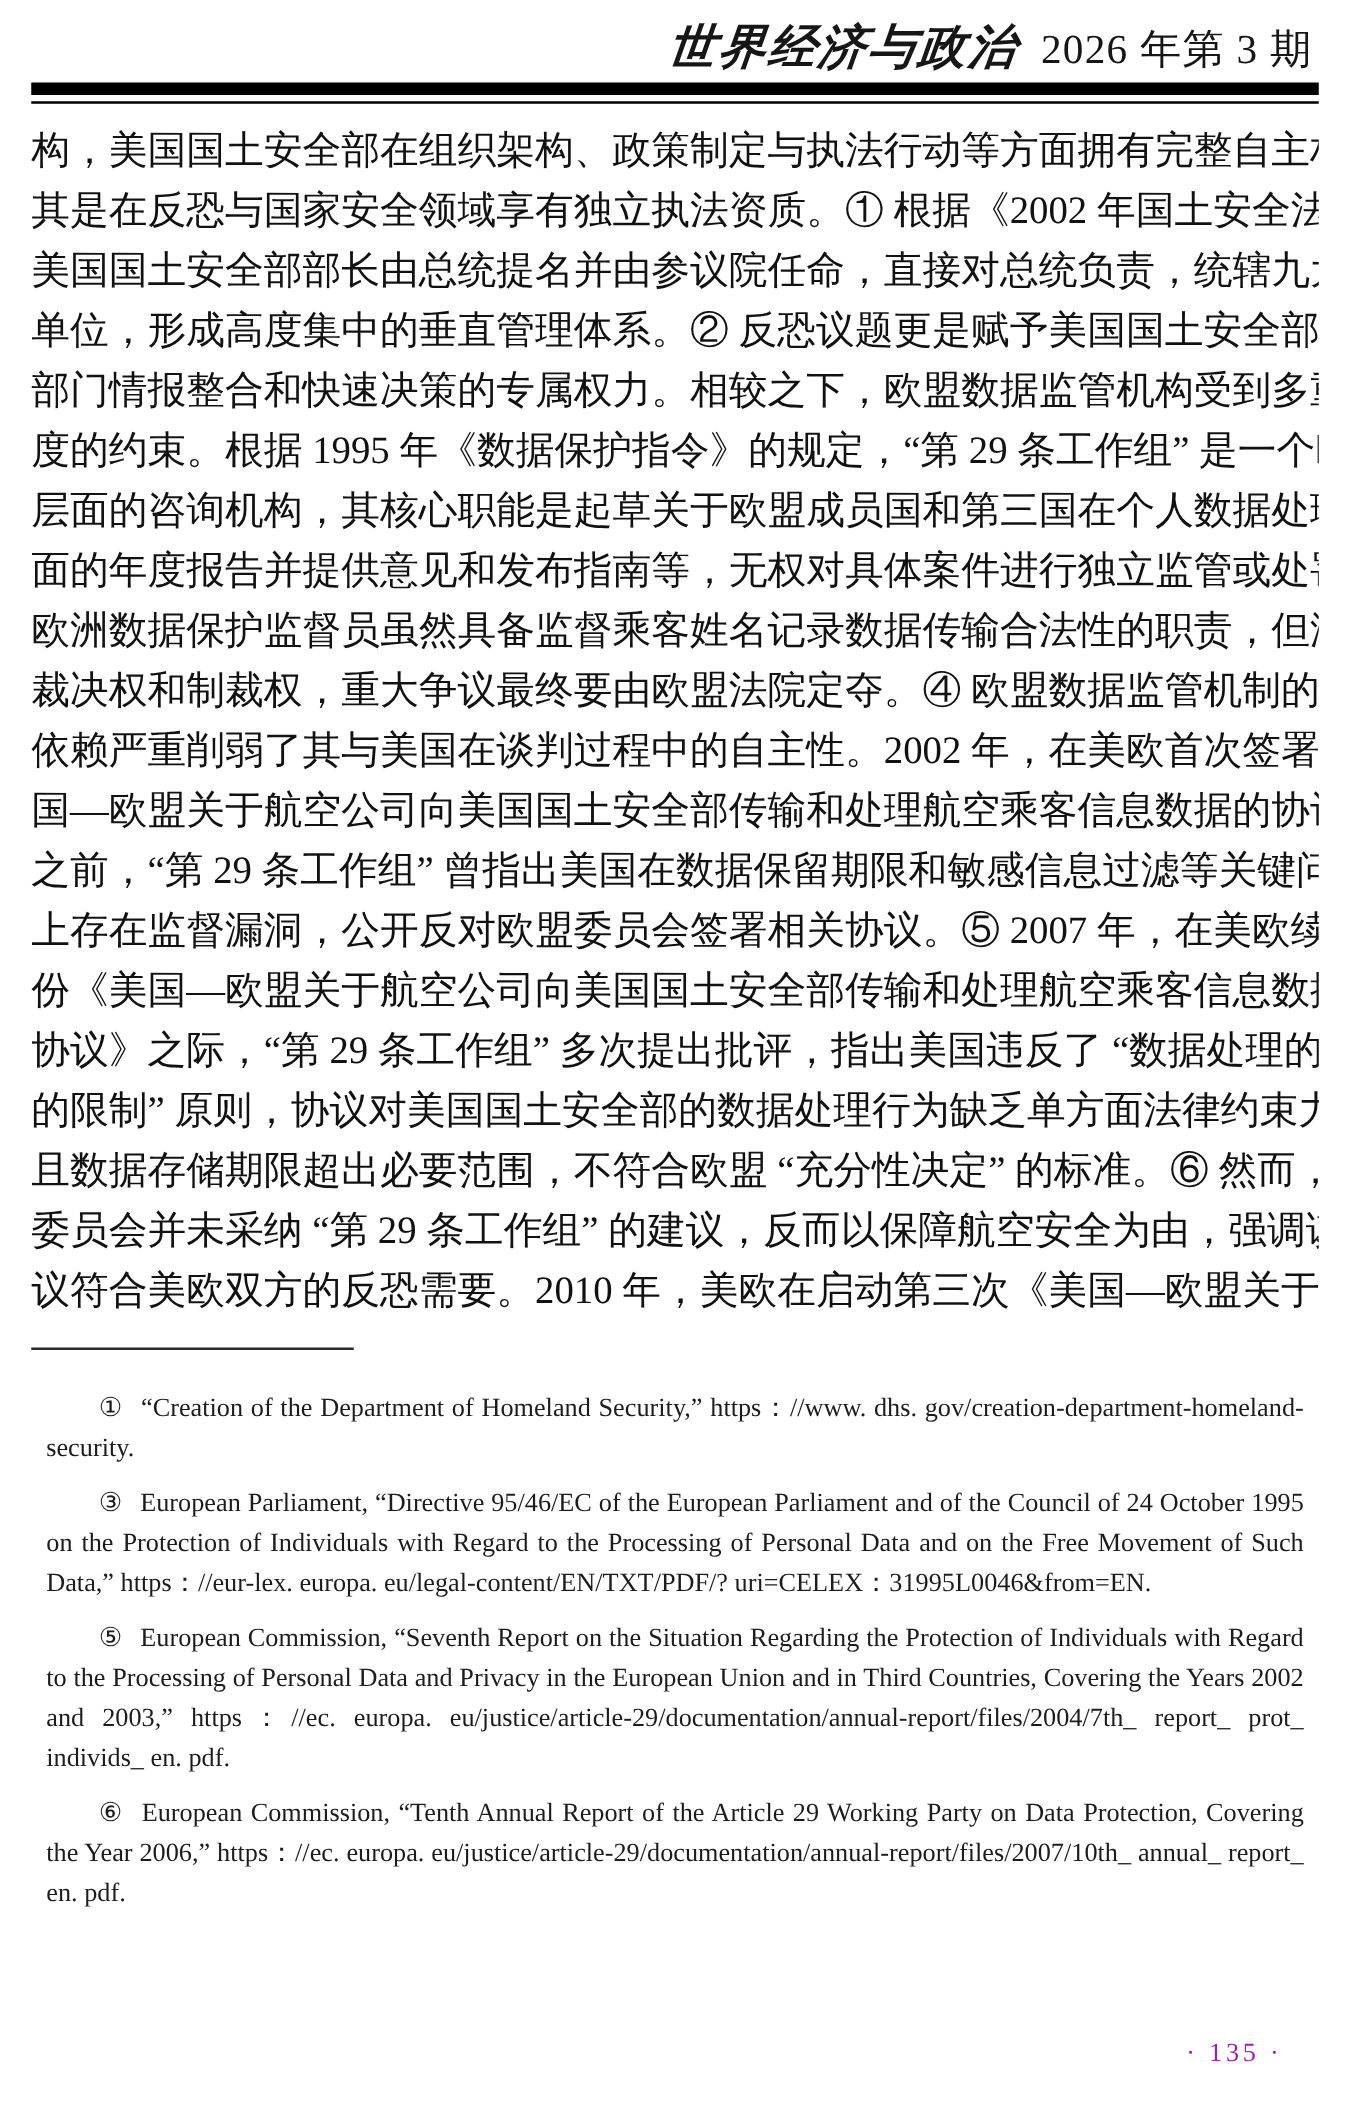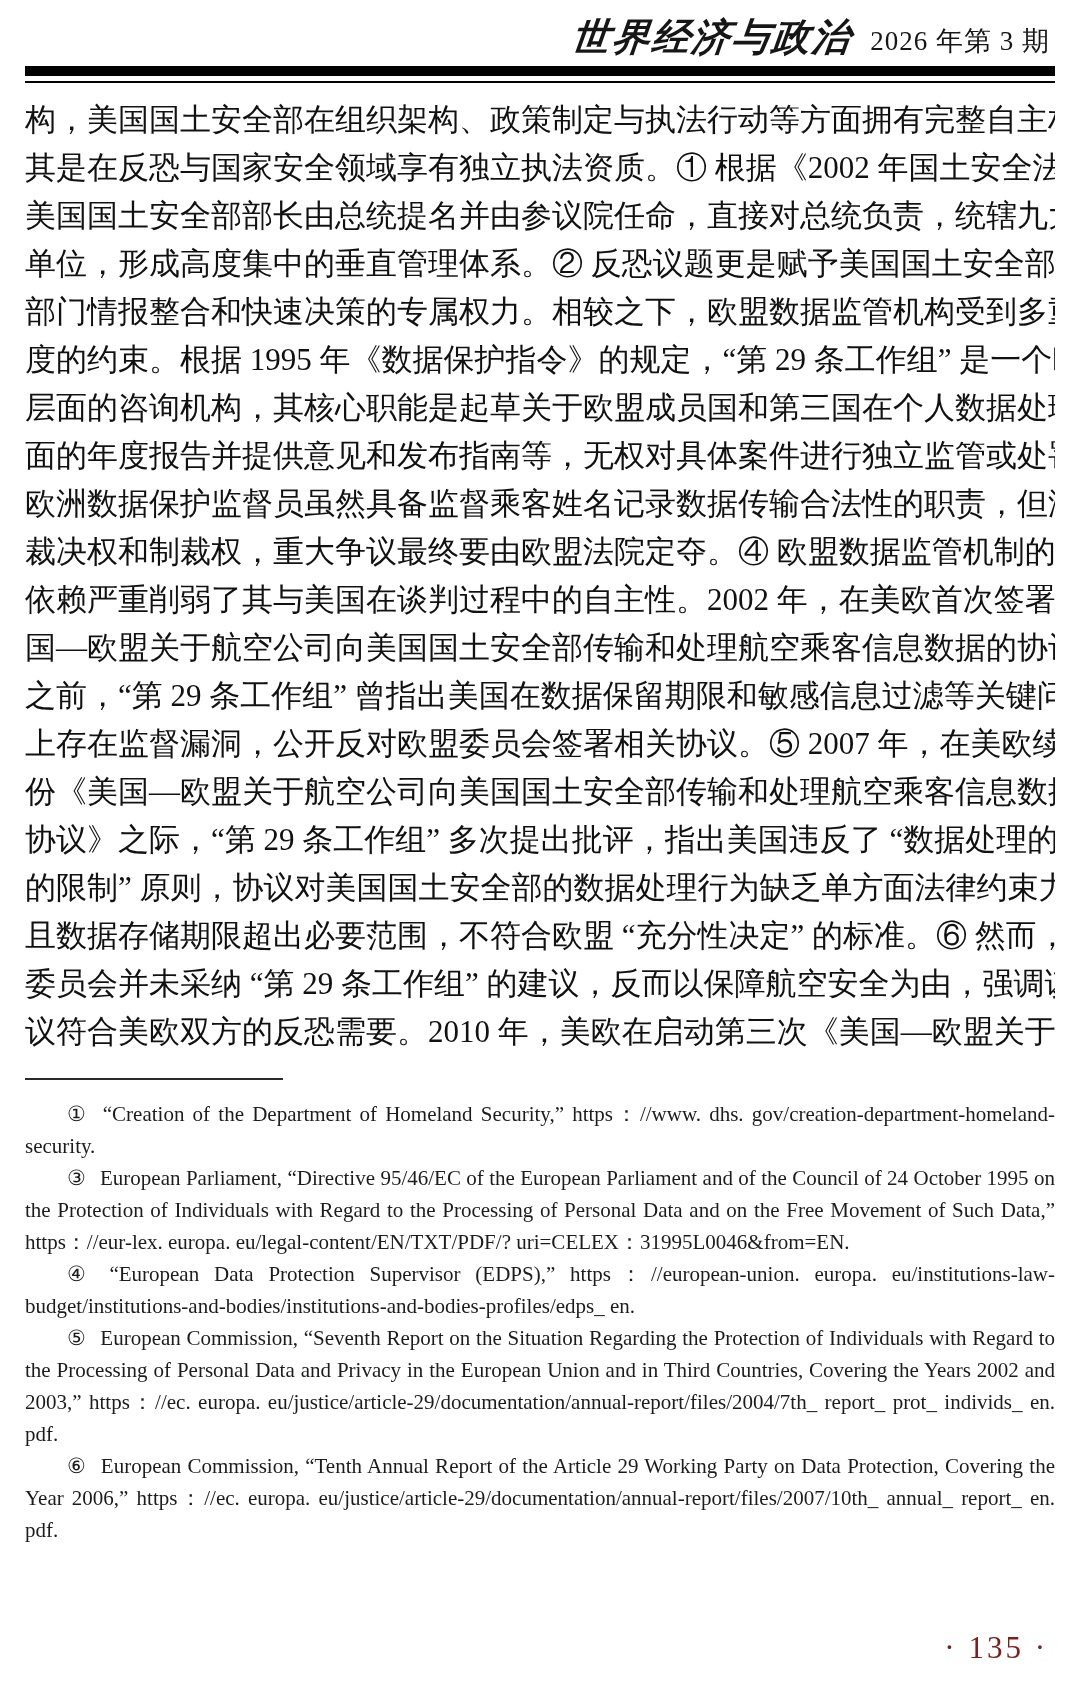--- a/index.html
+++ b/index.html
@@ -23,21 +23,21 @@
     white-space: nowrap;
   }
   .journal-name {
     font-size: 38px;
     font-weight: bold;
     font-style: italic;
     transform: skewX(-6deg);
     letter-spacing: 2px;
   }
   .journal-issue {
-    font-size: 27px;
+    font-size: 33px;
     letter-spacing: 1px;
   }
   .rule-thick {
     position: absolute;
     top: 66px; left: 25px; width: 1030px; height: 10px;
     background: #000;
   }
   .rule-thin {
     position: absolute;
     top: 81px; left: 25px; width: 1030px; height: 2px;
@@ -67,30 +67,30 @@
   .footnotes {
     position: absolute;
     top: 1098px; left: 25px; width: 1030px;
     font-size: 21px;
     line-height: 32px;
     color: #1c1c1c;
   }
   .footnote {
     text-indent: 42px;        
     text-align: justify;
-    margin: 0;
+    margin: 12px;
   }
   .fn-marker { margin-right: 14px; }
   
   .page-number {
     position: absolute;
-    top: 1630px; right: 32px;
-    font-size: 31px;
+    top: 1630px; right: 54px;
+    font-size: 21px;
     letter-spacing: 3px;
-    color: #7f1d1d;
+    color: #a21caf;
   }
 </style>
 </head>
 <body>
 
 <div class="page">
 
   <div class="header">
     <span class="journal-name">世界经济与政治</span>
     <span class="journal-issue">2026 年第 3 期</span>
@@ -120,20 +120,19 @@
     <div class="body-line">且数据存储期限超出必要范围，不符合欧盟 “充分性决定” 的标准。⑥ 然而，欧盟</div>
     <div class="body-line">委员会并未采纳 “第 29 条工作组” 的建议，反而以保障航空安全为由，强调该协</div>
     <div class="body-line">议符合美欧双方的反恐需要。2010 年，美欧在启动第三次《美国—欧盟关于航空</div>
   </div>
 
   <div class="footnote-separator"></div>
 
   <div class="footnotes">
     <p class="footnote"><span class="fn-marker">①</span><span>“Creation of the Department of Homeland Security,” https：//www. dhs. gov/creation-department-homeland-security.</span></p>
     <p class="footnote"><span class="fn-marker">③</span><span>European Parliament, “Directive 95/46/EC of the European Parliament and of the Council of 24 October 1995 on the Protection of Individuals with Regard to the Processing of Personal Data and on the Free Movement of Such Data,” https：//eur-lex. europa. eu/legal-content/EN/TXT/PDF/? uri=CELEX：31995L0046&amp;from=EN.</span></p>
-    <p class="footnote"><span class="fn-marker">④</span><span>“European Data Protection Supervisor (EDPS),” https：//european-union. europa. eu/institutions-law-budget/institutions-and-bodies/institutions-and-bodies-profiles/edps_ en.</span></p>
     <p class="footnote"><span class="fn-marker">⑤</span><span>European Commission, “Seventh Report on the Situation Regarding the Protection of Individuals with Regard to the Processing of Personal Data and Privacy in the European Union and in Third Countries, Covering the Years 2002 and 2003,” https：//ec. europa. eu/justice/article-29/documentation/annual-report/files/2004/7th_ report_ prot_ individs_ en. pdf.</span></p>
     <p class="footnote"><span class="fn-marker">⑥</span><span>European Commission, “Tenth Annual Report of the Article 29 Working Party on Data Protection, Covering the Year 2006,” https：//ec. europa. eu/justice/article-29/documentation/annual-report/files/2007/10th_ annual_ report_ en. pdf.</span></p>
   </div>
 
   <div class="page-number">· 135 ·</div>
 
 </div>
 
 </body></html>

